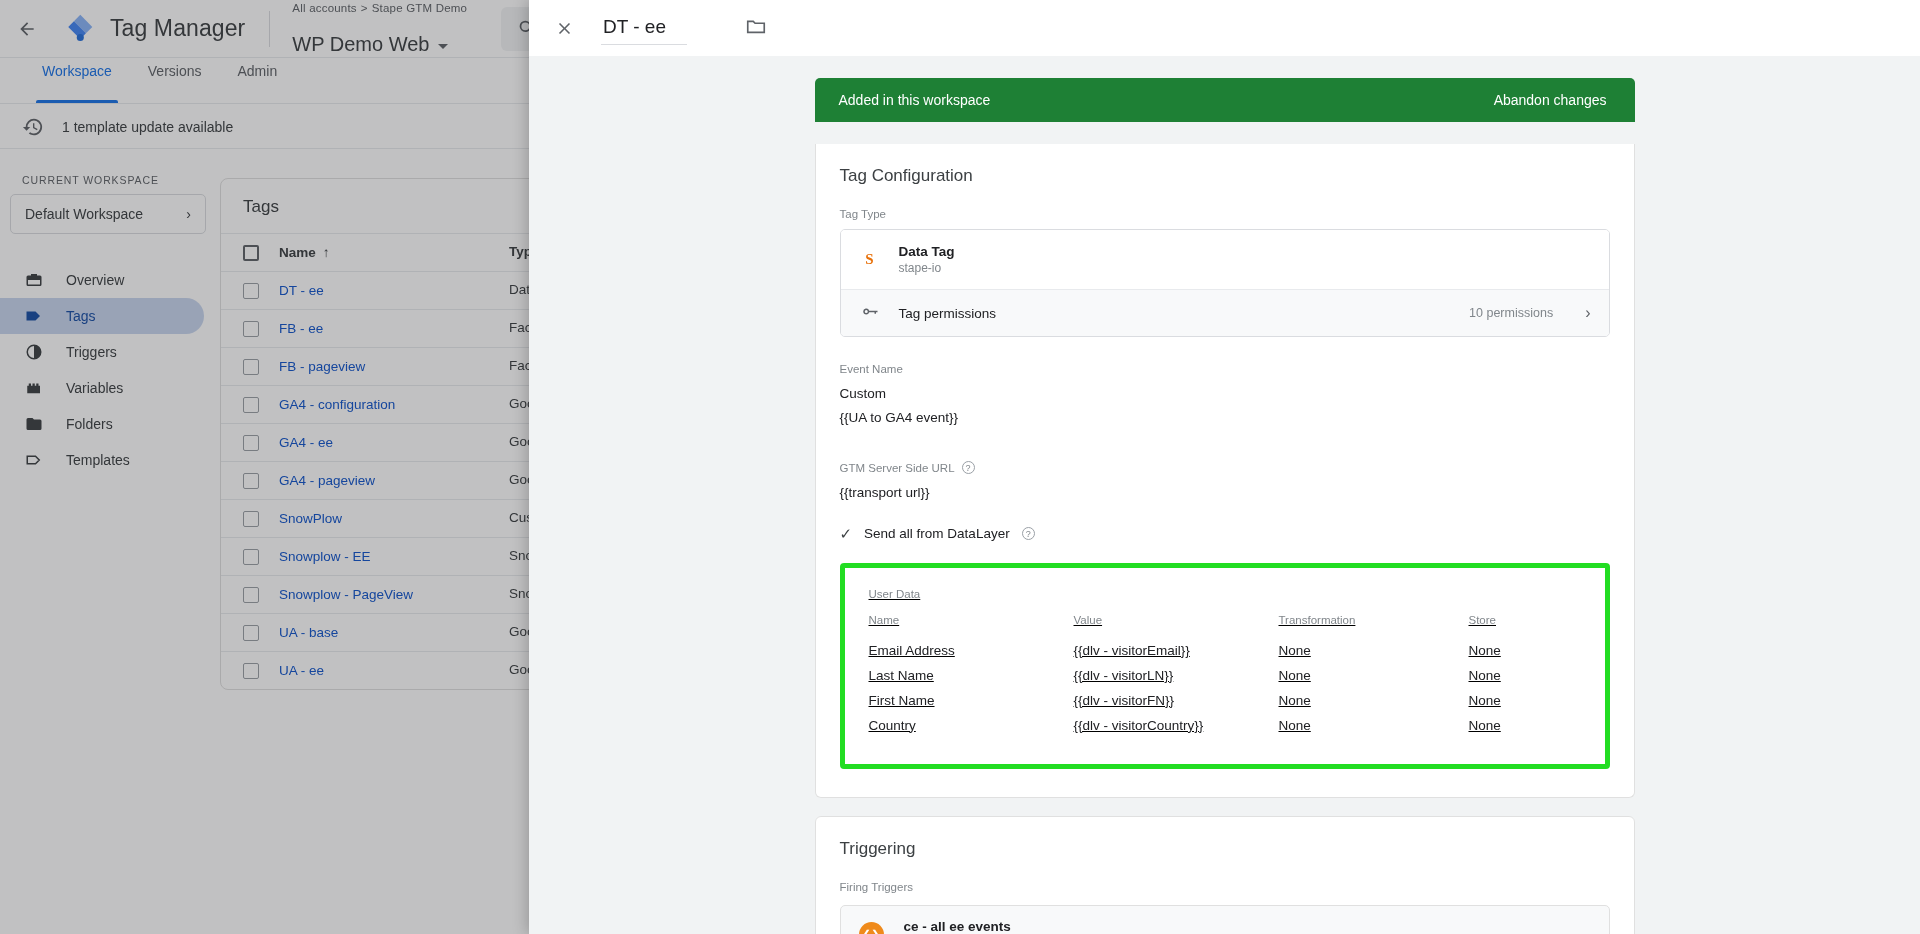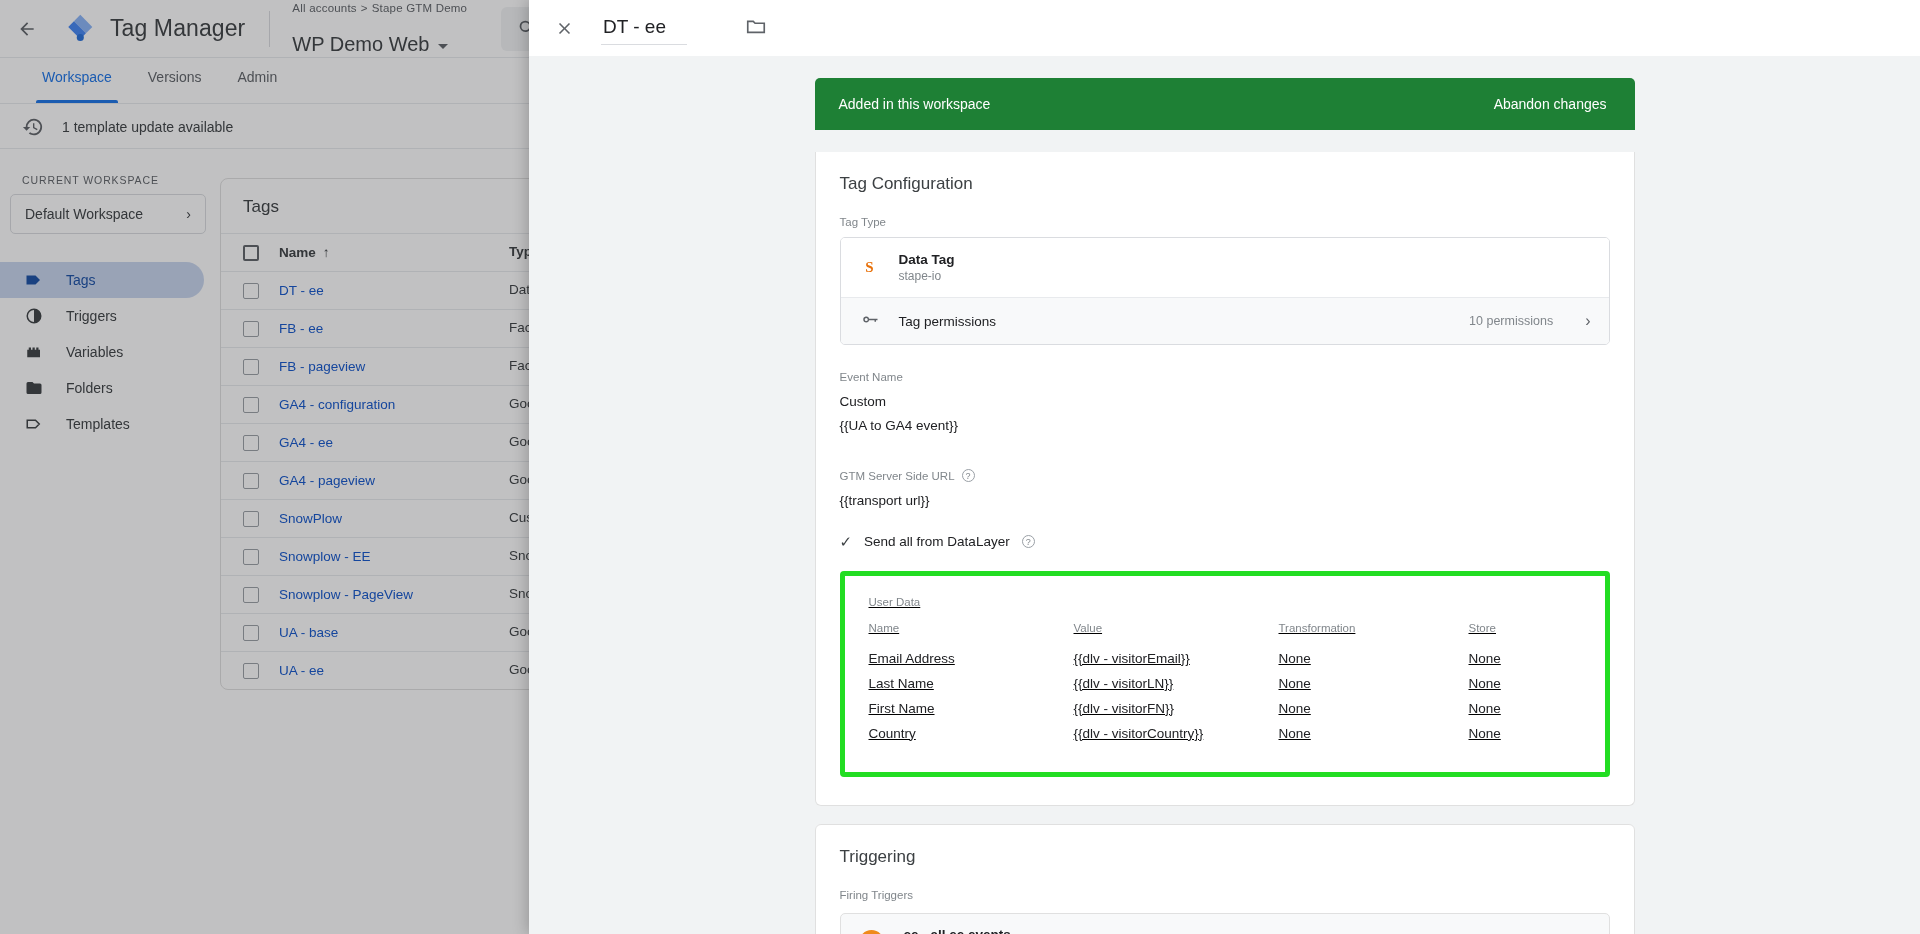--- a/index.html
+++ b/index.html
@@ -56,21 +56,21 @@
            display:flex; flex-direction:column; align-items:center; justify-content:center; gap:3px;}
   .kebab i { width:4px;height:4px;border-radius:50%;background:#5f6368; display:block;}
 
   
   .tabs {
     position:absolute; top: 58px; left:0; width:1920px; height: 46px;
     display:flex; align-items:flex-end; background:#fff;
     border-bottom:1px solid #e8eaed; padding-left: 24px;
   }
   .tab {
-    font-size: 14px; color:#5f6368; padding: 0 18px 18px 18px; position:relative;
+    font-size: 14px; color:#5f6368; padding: 0 18px 24px 18px; position:relative;
   }
   .tab.active { color:#1a73e8; }
   .tab.active:after {
     content:''; position:absolute; left:12px; right:12px; bottom:0; height:3px;
     background:#1a73e8; border-radius:2px 2px 0 0;
   }
 
   
   .notice {
     position:absolute; top: 105px; left:0; width:1920px; height:44px;
@@ -135,21 +135,21 @@
     border:none; border-bottom:1px solid #dadce0; background:transparent;
     font-family:inherit; font-size: 19px; color:#202124; padding: 4px 6px 6px 2px;
     width: 86px; outline:none;
   }
   .folder-ico { margin-left: 34px; }
 
   .modal-body { flex:1; overflow-y:auto; padding-bottom: 50px; }
   .modal-inner { width: 820px; margin: 0 auto; }
 
   .banner {
-    margin-top: 22px; height: 52px; background:#1e8035; border-radius: 5px 5px 0 0;
+    margin-top: 22px; height: 44px; background:#1e8035; border-radius: 5px 5px 0 0;
     display:flex; align-items:center; justify-content:space-between;
     padding: 0 28px 0 24px; color:#fff; font-size: 14px;
   }
   .banner a { color:#fff; text-decoration:none; }
 
   .card {
     background:#fff; border:1px solid #e0e0e0; border-top:none;
     border-radius: 0 0 6px 6px; padding: 22px 24px 28px 24px; margin-top: 22px;
   }
   .card h3 { font-size: 17px; font-weight:400; color:#3c4043; margin-bottom: 22px; }
@@ -258,20 +258,28 @@
     <span>1 template update available</span>
   </div>
 
   <div class="sidebar">
     <div class="sb-caption">CURRENT WORKSPACE</div>
     <div class="ws-card">
       <span>Default Workspace</span>
       <span>›</span>
     </div>
     <div class="sb-list">
+      <div class="sb-item">
+        <span class="sb-ico">
+          <svg width="18" height="18" viewBox="0 0 24 24">
+              <path fill="#3c4043" d="M20 6h-4V4H8v2H4a2 2 0 0 0-2 2v10a2 2 0 0 0 2 2h16a2 2 0 0 0 2-2V8a2 2 0 0 0-2-2zM4 12h16v6H4z"></path>
+            </svg>
+        </span>
+        <span>Overview</span>
+      </div>
       <div class="sb-item active">
         <span class="sb-ico">
           <svg width="18" height="18" viewBox="0 0 24 24">
               <path fill="#174ea6" d="M2 6h12l6 6-6 6H2z"></path>
             </svg>
         </span>
         <span>Tags</span>
       </div>
       <div class="sb-item">
         <span class="sb-ico">

